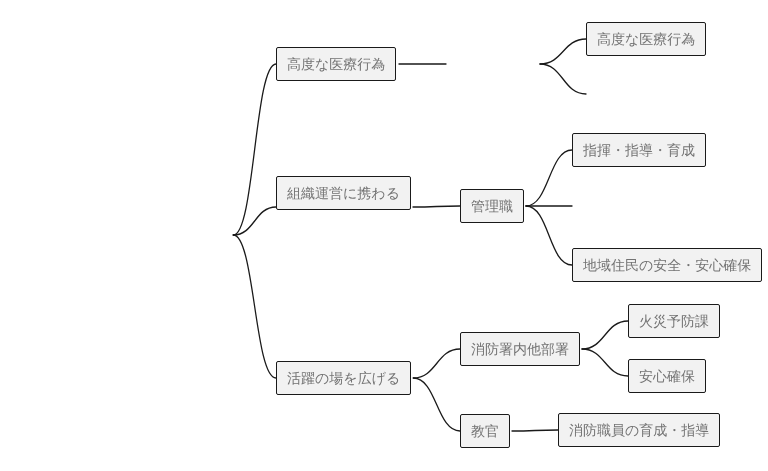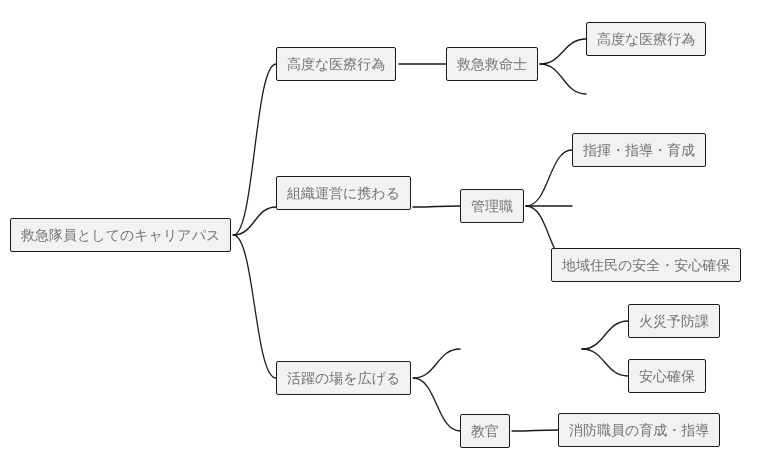--- a/index.html
+++ b/index.html
@@ -59,40 +59,39 @@
       <path d="M 526 206 C 549 206, 549 150, 572 150"></path>
       <path d="M 526 206 C 549 206, 549 206, 572 206"></path>
       <path d="M 526 206 C 549 206, 549 265, 572 265"></path>
       <path d="M 413.3125 378 C 436.65625 378, 436.65625 349, 460 349"></path>
       <path d="M 413.3125 378 C 436.65625 378, 436.65625 431, 460 431"></path>
       <path d="M 582 349 C 605 349, 605 321, 628 321"></path>
       <path d="M 582 349 C 605 349, 605 376, 628 376"></path>
       <path d="M 512 431 C 535 431, 535 430, 558 430"></path>
     </svg>
 
-  <div class="node" id="n-root" style="left:10px; top:235px">救急隊員としてのキャリアパス</div>
 
   <div class="node" id="n-b1" style="left:276px; top:64px">高度な医療行為</div>
 
-  <div class="node" id="n-kyukyu" style="left:446px; top:64px">救急救命士</div>
 
   <div class="node" id="n-kodo" style="left:586px; top:39px">高度な医療行為</div>
 
 
   <div class="node" id="n-b2" style="left:276px; top:193px">組織運営に携わる</div>
 
   <div class="node" id="n-shiki" style="left:572px; top:150px">指揮・指導・育成</div>
 
   <div class="node" id="n-kanri" style="left:460px; top:206px">管理職</div>
 
 
-  <div class="node" id="n-chiiki" style="left:551px; top:265px">地域住民の安全・安心確保</div>
+  <div class="node" id="n-chiiki" style="left:572px; top:265px">地域住民の安全・安心確保</div>
 
   <div class="node" id="n-b3" style="left:276px; top:378px">活躍の場を広げる</div>
 
+  <div class="node" id="n-shobo" style="left:460px; top:349px">消防署内他部署</div>
 
   <div class="node" id="n-kasai" style="left:628px; top:321px">火災予防課</div>
 
   <div class="node" id="n-bosai" style="left:628px; top:376px">安心確保</div>
 
   <div class="node" id="n-kyokan" style="left:460px; top:431px">教官</div>
 
   <div class="node" id="n-ikusei" style="left:558px; top:430px">消防職員の育成・指導</div>
 
 </div>

